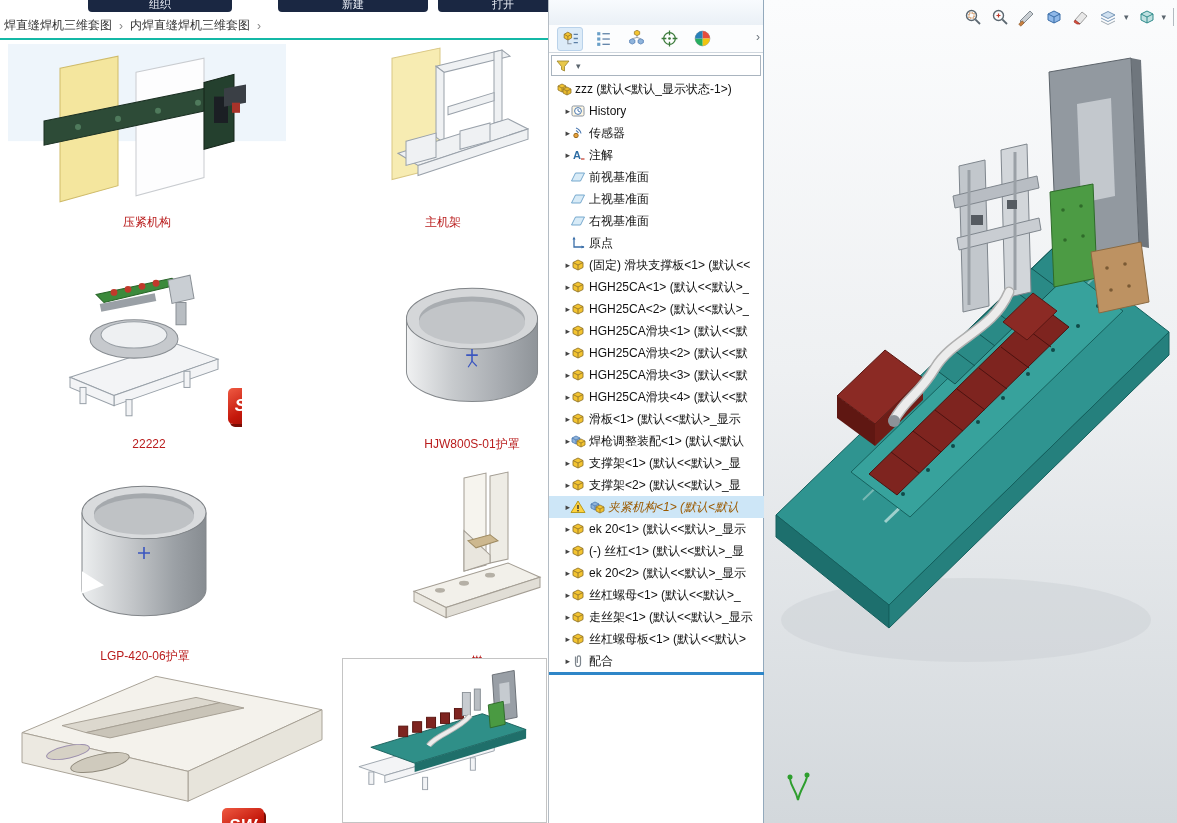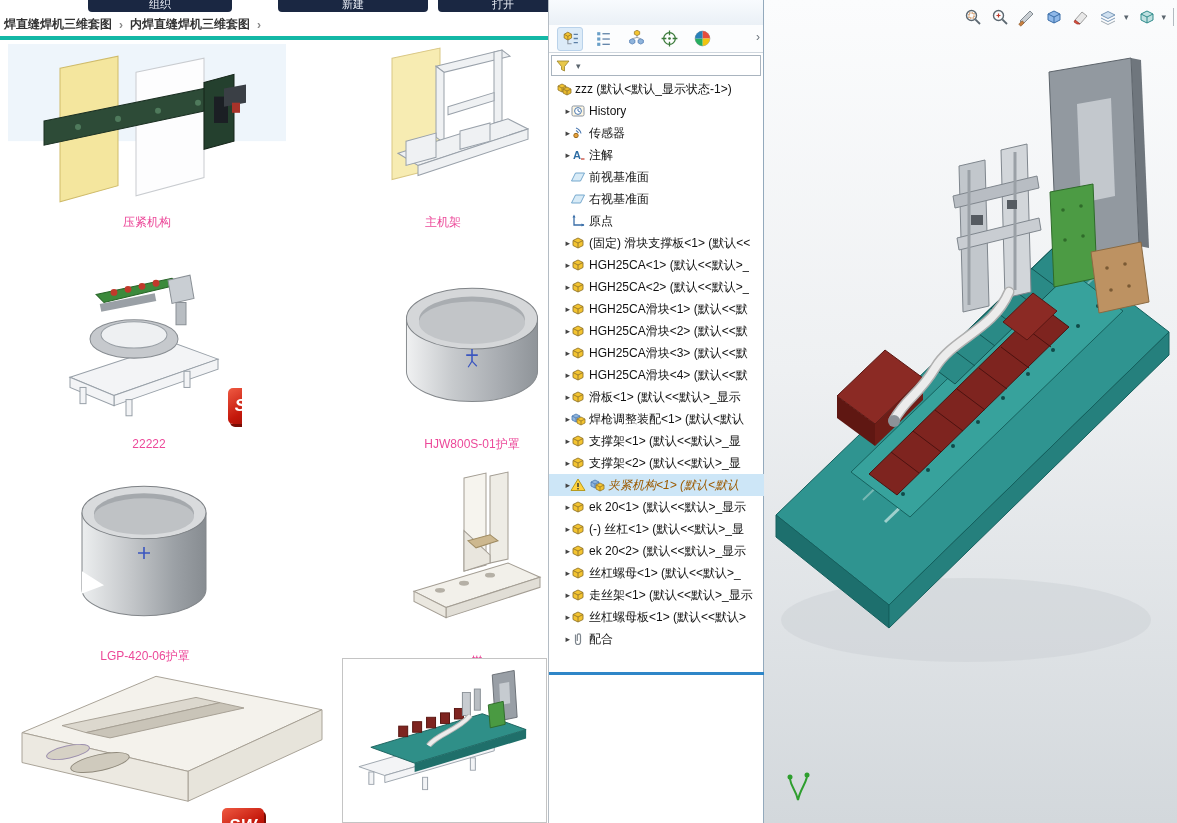--- a/index.html
+++ b/index.html
@@ -7,28 +7,28 @@
   #screen { position:relative; width:1177px; height:823px; background:#fff; overflow:hidden; }
 
   
   #explorer { position:absolute; left:0; top:0; width:548px; height:823px; background:#fff; overflow:hidden; }
   .exp-btn { position:absolute; top:-14px; height:26px; line-height:36px; background:#1a2742; color:#e8ecf4;
              font-size:11px; text-align:center; border:none; border-radius:4px; overflow:hidden; }
   .exp-btn.b0{ left:88px;  width:144px; }
   .exp-btn.b1{ left:278px; width:150px; }
   .exp-btn.b2{ left:438px; width:130px; }
   .breadcrumb { position:absolute; left:0; top:13px; width:548px; height:27px; display:flex; align-items:center;
-                padding-left:4px; border-bottom:4px solid #14b8a6; background:#fff; font-size:12px; color:#333;font-weight:bold; }
+                padding-left:4px; border-bottom:2px solid #14b8a6; background:#fff; font-size:12px; color:#333; }
   .crumb { white-space:nowrap; cursor:default; }
   .crumb-sep { color:#888; margin:0 7px; font-size:12px; }
   .thumb-item { position:absolute; overflow:hidden; }
   .thumb-item.sel { border:1px solid #c4c4c4; }
   .thumb-img { width:100%; height:calc(100% - 20px); }
   .thumb-img svg { width:100%; height:100%; display:block; }
-  .thumb-caption { height:18px; line-height:16px; text-align:center; font-size:12px; color:#ec4899; white-space:nowrap; overflow:hidden; }
+  .thumb-caption { height:18px; line-height:16px; text-align:center; font-size:12px; color:#b91c1c; white-space:nowrap; overflow:hidden; }
   .t0{ left:8px;   top:44px;  width:278px; height:190px; }
   .t1{ left:340px; top:44px;  width:206px; height:190px; }
   .t2{ left:56px;  top:258px; width:186px; height:198px; }
   .t3{ left:392px; top:258px; width:160px; height:198px; }
   .t4{ left:70px;  top:466px; width:150px; height:202px; }
   .t5{ left:406px; top:470px; width:142px; height:202px; }
   .t6{ left:4px;   top:664px; width:334px; height:159px; }
   .t7{ left:342px; top:658px; width:205px; height:165px; }
   .sw-badge { position:absolute; width:42px; height:36px; border-radius:5px; color:#fff; font-weight:bold; font-style:italic;
               font-size:17px; display:flex; align-items:center; justify-content:center; letter-spacing:.5px;
@@ -518,20 +518,29 @@
               </span>
               <span class="tlabel">前视基准面</span>
             </div>
             <div class="tree-row">
               <span class="arrow"></span>
               <span class="ticon">
                 <svg viewBox="0 0 16 16">
                   <path d="M1.5 12 L5.5 4 L14.5 4 L10.5 12 Z" fill="#d8ebf7" stroke="#6aa0c8" stroke-width="0.9"></path>
                 </svg>
               </span>
+              <span class="tlabel">上视基准面</span>
+            </div>
+            <div class="tree-row">
+              <span class="arrow"></span>
+              <span class="ticon">
+                <svg viewBox="0 0 16 16">
+                  <path d="M1.5 12 L5.5 4 L14.5 4 L10.5 12 Z" fill="#d8ebf7" stroke="#6aa0c8" stroke-width="0.9"></path>
+                </svg>
+              </span>
               <span class="tlabel">右视基准面</span>
             </div>
             <div class="tree-row">
               <span class="arrow"></span>
               <span class="ticon">
                 <svg viewBox="0 0 16 16">
                   <path d="M4 3 L4 12 L14 12" fill="none" stroke="#3a6ea8" stroke-width="1.3"></path>
                   <path d="M2.5 4.5 L4 1.5 L5.5 4.5 Z" fill="#3a6ea8"></path>
                   <path d="M11.5 10.5 L14.5 12 L11.5 13.5 Z" fill="#3a6ea8"></path>
                 </svg>

